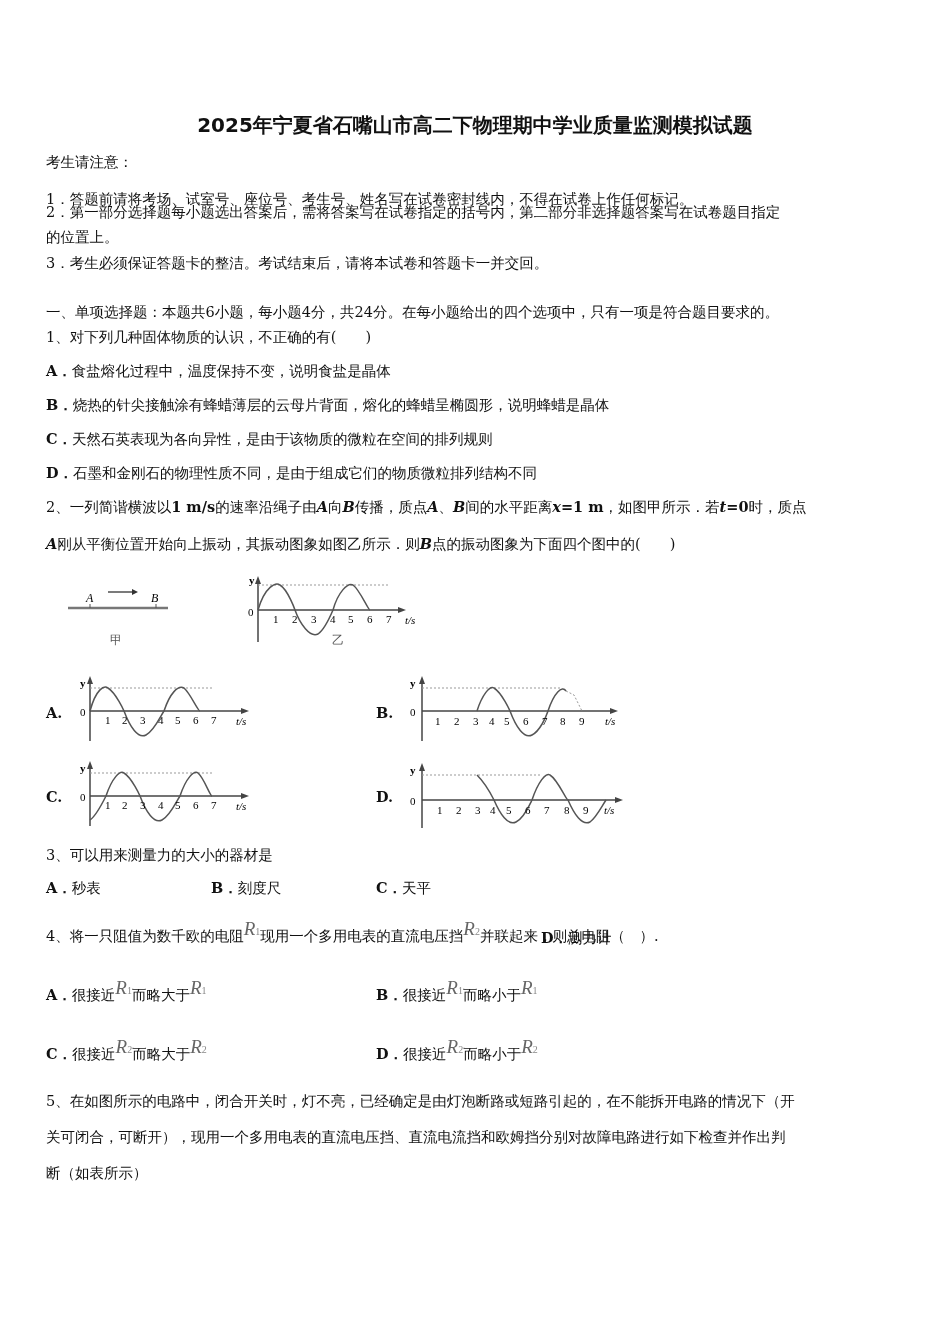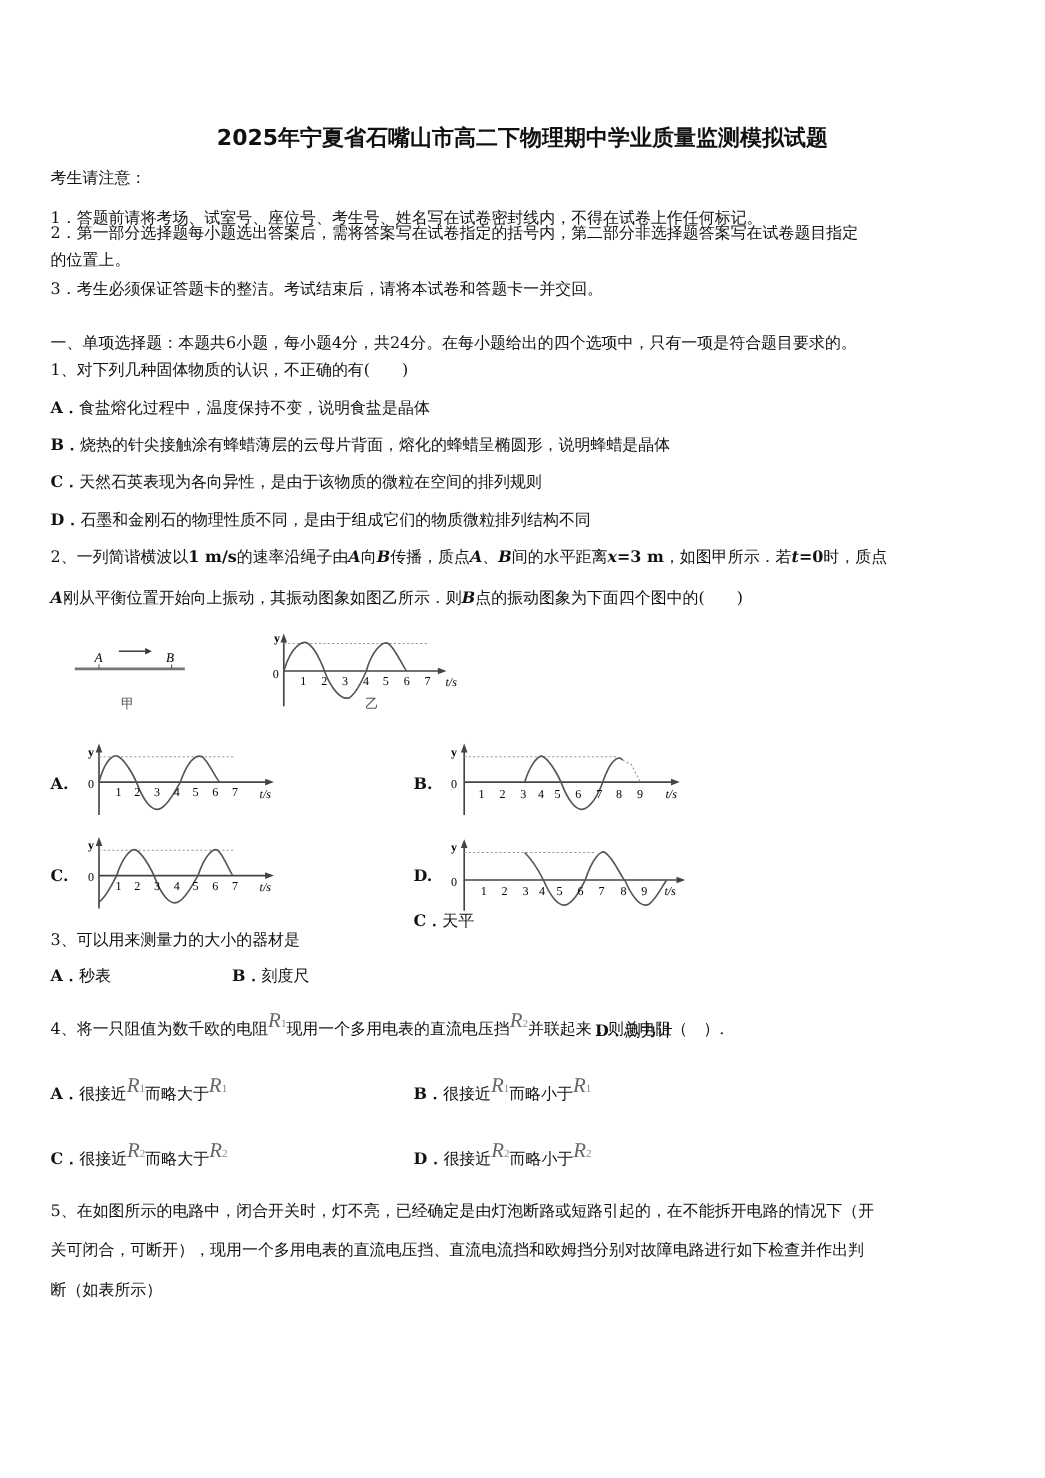--- a/index.html
+++ b/index.html
@@ -41,21 +41,21 @@
     <span class="opt-label">B．</span><span>烧热的针尖接触涂有蜂蜡薄层的云母片背面，熔化的蜂蜡呈椭圆形，说明蜂蜡是晶体</span>
   </div>
   <div class="line" style="top:429px;">
     <span class="opt-label">C．</span><span>天然石英表现为各向异性，是由于该物质的微粒在空间的排列规则</span>
   </div>
   <div class="line" style="top:463px;">
     <span class="opt-label">D．</span><span>石墨和金刚石的物理性质不同，是由于组成它们的物质微粒排列结构不同</span>
   </div>
 
   <div class="line" style="top:497px;">
-    <span>2、一列简谐横波以</span><span class="bold">1 m/s</span><span>的速率沿绳子由</span><span class="it">A</span><span>向</span><span class="it">B</span><span>传播，质点</span><span class="it">A</span><span>、</span><span class="it">B</span><span>间的水平距离</span><span class="it">x</span><span class="bold">=3 m</span><span>，如图甲所示．若</span><span class="it">t</span><span class="bold">=0</span><span>时，质点</span>
+    <span>2、一列简谐横波以</span><span class="bold">1 m/s</span><span>的速率沿绳子由</span><span class="it">A</span><span>向</span><span class="it">B</span><span>传播，质点</span><span class="it">A</span><span>、</span><span class="it">B</span><span>间的水平距离</span><span class="it">x</span><span class="bold">=1 m</span><span>，如图甲所示．若</span><span class="it">t</span><span class="bold">=0</span><span>时，质点</span>
   </div>
   <div class="line" style="top:534px;">
     <span class="it">A</span><span>刚从平衡位置开始向上振动，其振动图象如图乙所示．则</span><span class="it">B</span><span>点的振动图象为下面四个图中的(　　)</span>
   </div>
 
   <svg class="fig" style="left:60px; top:580px;" width="120" height="70">
     <line x1="8" y1="28" x2="108" y2="28" stroke="#777" stroke-width="2.5"></line>
     <line x1="30" y1="24" x2="30" y2="28" stroke="#555" stroke-width="1"></line>
     <line x1="96" y1="24" x2="96" y2="28" stroke="#555" stroke-width="1"></line>
     <text x="26" y="22" font-size="12" font-style="italic">A</text>
@@ -176,21 +176,21 @@
       <text x="142" y="52">7</text>
       <text x="162" y="52">8</text>
       <text x="181" y="52">9</text>
     </g>
     <text x="202" y="52" font-size="11" font-style="italic">t/s</text>
   </svg>
 
   <div class="line" style="top:845px;">3、可以用来测量力的大小的器材是</div>
   <div class="opt" style="left:46px; top:878px;"><span class="opt-label">A．</span><span>秒表</span></div>
   <div class="opt" style="left:211px; top:878px;"><span class="opt-label">B．</span><span>刻度尺</span></div>
-  <div class="opt" style="left:376px; top:828px;"><span class="opt-label">C．</span><span>天平</span></div>
+  <div class="opt" style="left:376px; top:878px;"><span class="opt-label">C．</span><span>天平</span></div>
   <div class="opt" style="left:541px; top:916px;margin-top:12px;"><span class="opt-label">D．</span><span>测力计</span></div>
 
   <div class="line" style="top:925px;">
     <span>4、将一只阻值为数千欧的电阻</span><span class="rsym"><span>R</span><span class="rsub">1</span></span><span>现用一个多用电表的直流电压挡</span><span class="rsym"><span>R</span><span class="rsub">2</span></span><span>并联起来，则总电阻（　）.</span>
   </div>
 
   <div class="opt" style="left:46px; top:984px;">
     <span class="opt-label">A．</span><span>很接近</span><span class="rsym"><span>R</span><span class="rsub">1</span></span><span>而略大于</span><span class="rsym"><span>R</span><span class="rsub">1</span></span>
   </div>
   <div class="opt" style="left:376px; top:984px;">

